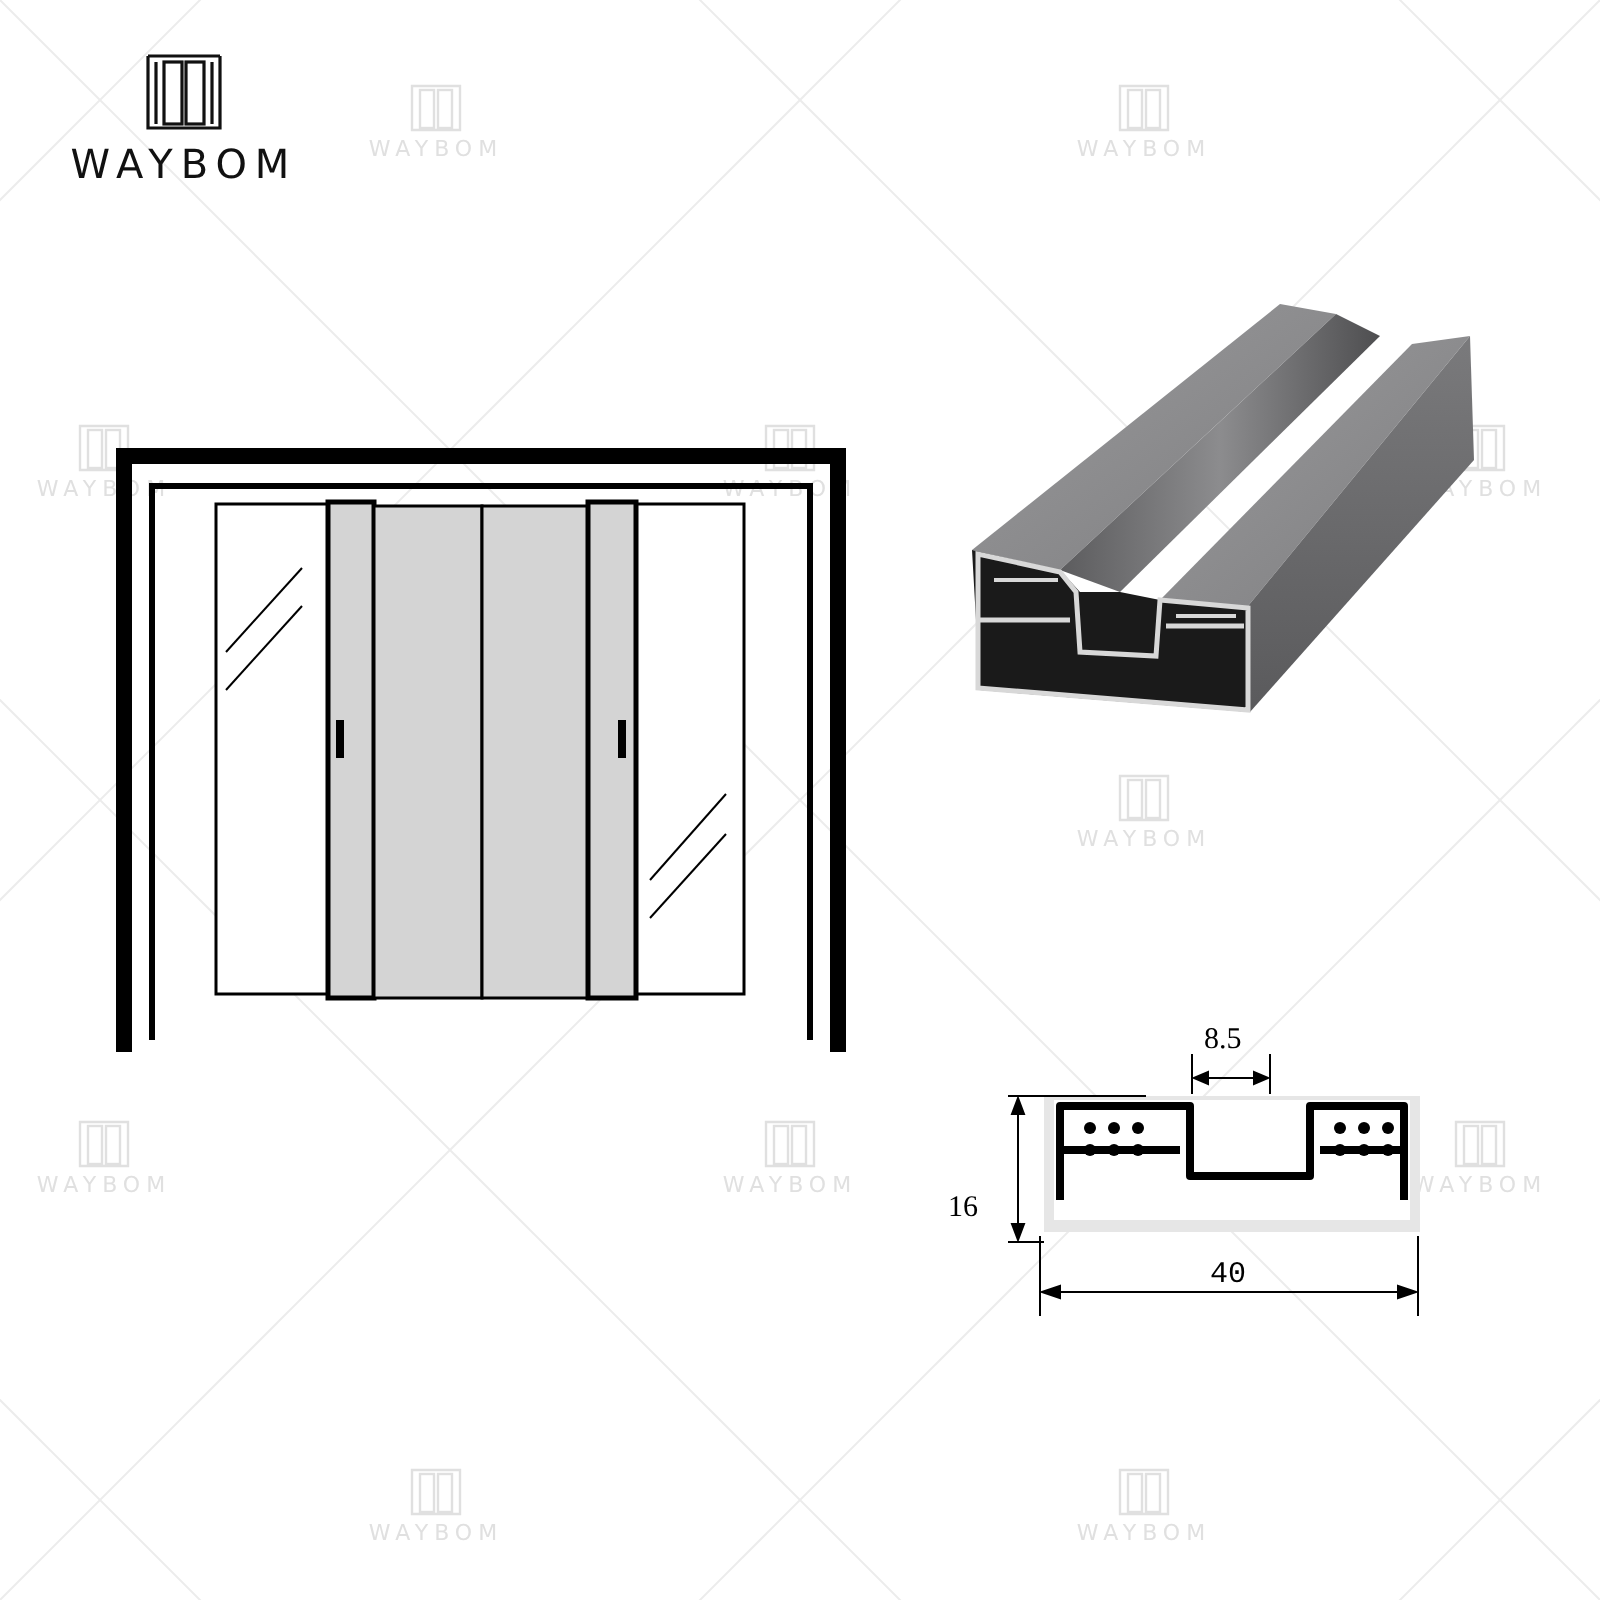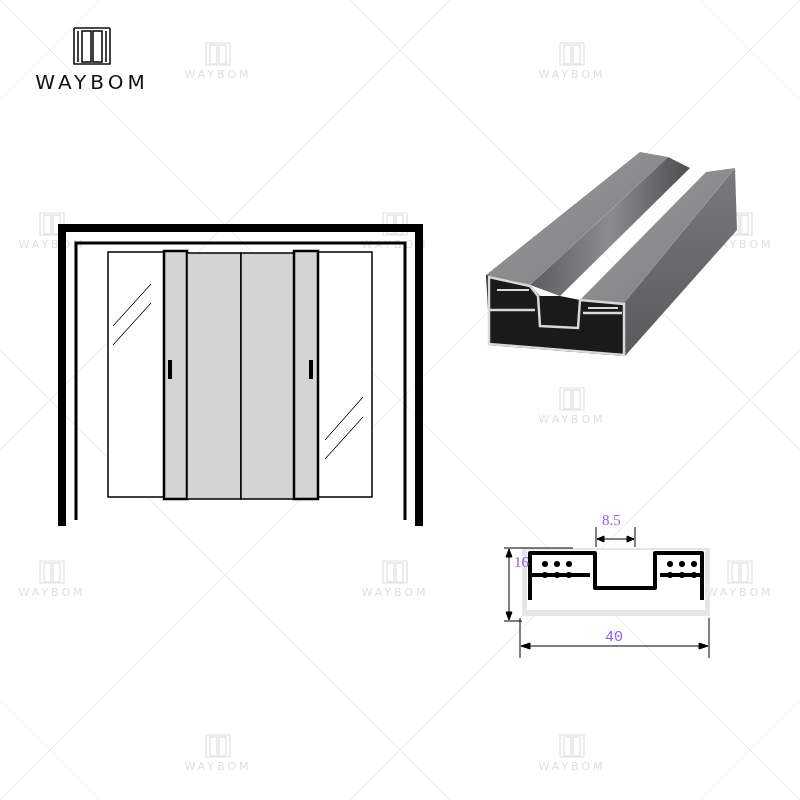--- a/index.html
+++ b/index.html
@@ -4,21 +4,21 @@
 <style>
   html, body { margin:0; padding:0; background:#ffffff; }
   body { width:800px; height:800px; position:relative; overflow:hidden; font-family:"Liberation Sans", sans-serif; }
   .layer { position:absolute; left:0; top:0; width:800px; height:800px; }
   .wm { position:absolute; width:90px; text-align:center; color:#e3e3e3; }
   .wm svg { display:block; margin:0 auto; }
   .wm .wm-text { font-family:"DejaVu Sans", sans-serif; font-size:11px; letter-spacing:3px; margin-top:2px; color:#e0e0e0; }
   .logo { position:absolute; left:22px; top:26px; width:140px; text-align:center; }
   .logo svg { display:block; margin:0 auto; }
   .logo .brand { font-family:"DejaVu Sans", sans-serif; font-size:20px; letter-spacing:4px; color:#111; margin-top:4px; }
-  .dim { position:absolute; font-family:"Liberation Serif", serif; color:#8b5cf6; font-size:15px; }
+  .dim { position:absolute; font-family:"Liberation Serif", serif; color:#000000; font-size:15px; }
 </style>
 </head>
 <body>
 
 <svg class="layer" viewBox="0 0 800 800">
   <g stroke="#ececec" stroke-width="1" fill="none">
     <line x1="-100" y1="-100" x2="900" y2="900"></line>
     <line x1="250" y1="-100" x2="900" y2="550"></line>
     <line x1="-100" y1="250" x2="550" y2="900"></line>
     <line x1="600" y1="-100" x2="900" y2="200"></line>
@@ -257,15 +257,15 @@
     <polygon points="521,646 530,643 530,649"></polygon>
     <polygon points="708,646 699,643 699,649"></polygon>
     <line x1="596" y1="527" x2="596" y2="547"></line>
     <line x1="635" y1="527" x2="635" y2="547"></line>
     <line x1="597" y1="539" x2="634" y2="539"></line>
     <polygon points="597,539 604,536 604,542"></polygon>
     <polygon points="634,539 627,536 627,542"></polygon>
   </g>
 </svg>
 
-<div class="dim" style="left:474px;top:554px;margin-left:40px;">16</div>
+<div class="dim" style="left:474px;top:596px;">16</div>
 <div class="dim" style="left:605px;top:629px;font-family:Liberation Mono, monospace;">40</div>
 <div class="dim" style="left:602px;top:512px;">8.5</div>
 
 </body></html>

